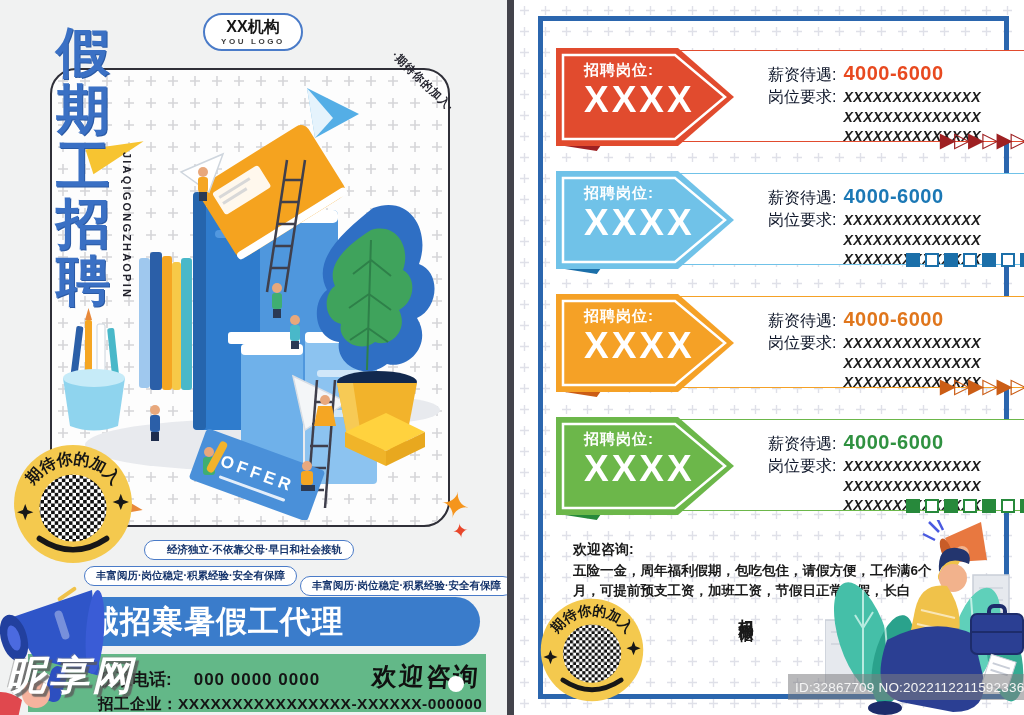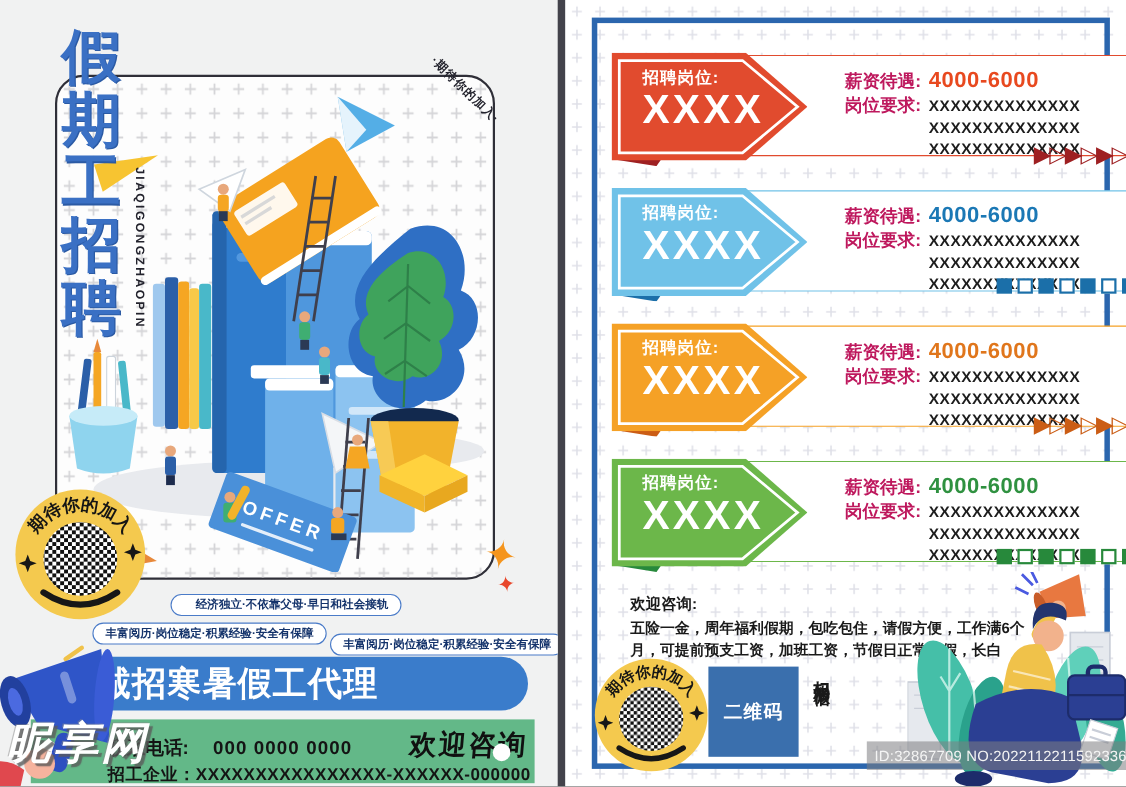--- a/index.html
+++ b/index.html
@@ -36,21 +36,21 @@
   .badge text{font-family:"Liberation Sans","DejaVu Sans",sans-serif;}
   .badge1{left:12px;top:443px;width:122px;height:122px;}
   .badge2{left:25px;top:597px;width:106px;height:106px;}
 
   .sparkle{position:absolute;z-index:5;line-height:1;font-family:"DejaVu Sans",sans-serif;}
   .sp1{left:440px;top:488px;font-size:36px;color:#f5951d;transform:rotate(12deg);}
   .sp2{left:452px;top:521px;font-size:20px;color:#e8472b;transform:rotate(-8deg);}
 
   .pill{position:absolute;background:#fff;border:1.5px solid #4a7bc8;border-radius:12px;
         padding:2px 11px;font-size:10.5px;font-weight:800;color:#14336b;white-space:nowrap;z-index:5;}
-  .pill1{left:155px;top:540px;padding-left:22px;}
+  .pill1{left:144px;top:540px;padding-left:22px;}
   .pill2{left:84px;top:566px;}
   .pill3{left:300px;top:576px;}
 
   .banner{position:absolute;left:66px;top:597px;width:414px;height:49px;background:#3a7ccb;border-radius:25px;
           z-index:5;display:flex;align-items:center;padding:0 14px 0 22px;box-sizing:border-box;}
   .banner-title{font-size:31px;font-weight:900;color:#fff;letter-spacing:1px;white-space:nowrap;}
   .banner-right{margin-left:10px;color:#fff;}
   .banner-sub{font-size:14.5px;font-weight:800;white-space:nowrap;}
   .banner-sub-py{font-size:7px;font-weight:700;letter-spacing:0.8px;color:rgba(255,255,255,.85);margin-top:2px;}
   .banner-tick{position:absolute;background:#f0c24a;border-radius:2px;z-index:4;}
@@ -88,23 +88,23 @@
   .pennant{position:absolute;left:-2px;top:-3px;width:178px;height:98px;z-index:2;}
   .pen-fill{fill:var(--main);}
   .pen-inner{fill:none;stroke:#fff;stroke-width:2.5px;}
   .fold{position:absolute;left:2px;top:87px;width:46px;height:13px;background:var(--accent);
         clip-path:polygon(0 0,100% 0,80% 100%,0 55%);z-index:1;}
   .pennant-text{position:absolute;left:26px;top:10px;z-index:3;color:#fff;}
   .p-label{font-size:15px;font-weight:800;letter-spacing:1px;}
   .p-pos{font-size:37px;font-weight:900;letter-spacing:3px;line-height:40px;}
   .job-body{position:absolute;left:210px;top:11px;z-index:3;}
   .row{display:flex;align-items:baseline;line-height:22px;}
-  .blabel{font-size:16px;font-weight:700;color:#be185d;white-space:nowrap;text-align:right;}
+  .blabel{font-size:16px;font-weight:400;color:#0f172a;white-space:nowrap;text-align:right;}
   .salary{font-size:20px;font-weight:900;color:var(--salary);margin-left:7px;letter-spacing:0.5px;}
-  .lines{display:flex;flex-direction:column;margin-left:7px;}
+  .lines{display:flex;flex-direction:column;margin-left:7px;font-style:italic;}
   .lines span{font-size:14px;font-weight:800;color:#1c1c1c;line-height:19.5px;letter-spacing:0.5px;}
   .deco{position:absolute;right:12px;top:79px;z-index:4;white-space:nowrap;display:flex;align-items:center;}
   .tri{font-family:"DejaVu Sans",sans-serif;font-size:21px;line-height:21px;color:var(--accent);margin-left:-2px;}
   .sq{display:inline-block;margin:0 2.5px;}
   .sq-f{width:14px;height:14px;background:var(--accent);}
   .sq-o{width:10px;height:10px;background:#fff;border:2px solid var(--accent);}
 
   .welfare{position:absolute;left:59px;top:541px;width:362px;z-index:2;color:#1a1a1a;}
   .welfare-title{font-size:14px;font-weight:900;}
   .welfare-body{font-size:13.5px;font-weight:800;line-height:19.5px;margin-top:2px;}
@@ -121,20 +121,24 @@
          z-index:5;display:flex;align-items:center;padding-left:7px;box-sizing:border-box;}
   .idbar span{color:#f4f4f4;font-size:13.5px;font-weight:400;letter-spacing:0.2px;white-space:nowrap;}
 </style>
 </head>
 <body>
 
 <div class="poster">
 
   <div class="page-left">
 
+    <div class="logo-pill">
+      <div class="logo-cn">XX机构</div>
+      <div class="logo-en">YOU LOGO</div>
+    </div>
 
     <div class="frame">
       <svg width="400" height="459">
         <defs>
             <pattern id="plusL" width="22" height="22" patternUnits="userSpaceOnUse">
           <path d="M11 6 v10 M6 11 h10" stroke="#d5d5d8" stroke-width="1.6" fill="none"></path>
         </pattern>
           </defs>
         <rect width="400" height="459" fill="url(#plusL)"></rect>
       </svg>
@@ -508,23 +512,20 @@
       <circle cx="60" cy="60" r="58" fill="#f4c94e"></circle>
       <circle cx="60" cy="64" r="33" fill="url(#ck2)"></circle>
       <path d="M27,94 Q60,116 93,94" stroke="#171717" stroke-width="5.5" fill="none" stroke-linecap="round"></path>
       <polygon points="0,-8 2.2,-2.2 8,0 2.2,2.2 0,8 -2.2,2.2 -8,0 -2.2,-2.2" transform="translate(13,68)" fill="#171717"></polygon>
       <polygon points="0,-8 2.2,-2.2 8,0 2.2,2.2 0,8 -2.2,2.2 -8,0 -2.2,-2.2" transform="translate(107,58)" fill="#171717"></polygon>
       <text font-size="15.5" font-weight="800" fill="#151515">
         <textPath href="#arc2" startOffset="50%" text-anchor="middle">期待你的加入</textPath>
       </text>
     </svg>
 
-    <div class="qr">
-      <span>二维码</span>
-    </div>
     <div class="qr-caption">扫码加微信</div>
 
     <svg class="promoter" width="199" height="195" viewBox="0 0 199 195">
       <g fill="#e6e9ee" stroke="#c9ced8" stroke-width="1.5">
         <rect x="148" y="55" width="36" height="86"></rect>
           <rect x="0" y="100" width="30" height="70"></rect>
         <rect x="92" y="128" width="42" height="48"></rect>
       </g>
       <g stroke="#c9ced8" stroke-width="1.2">
         <line x1="154" y1="68" x2="178" y2="68"></line>

